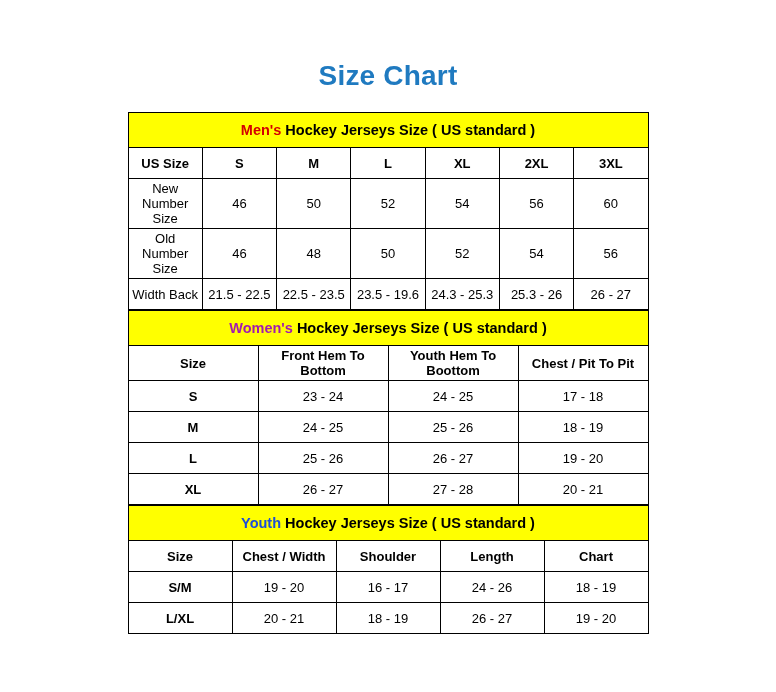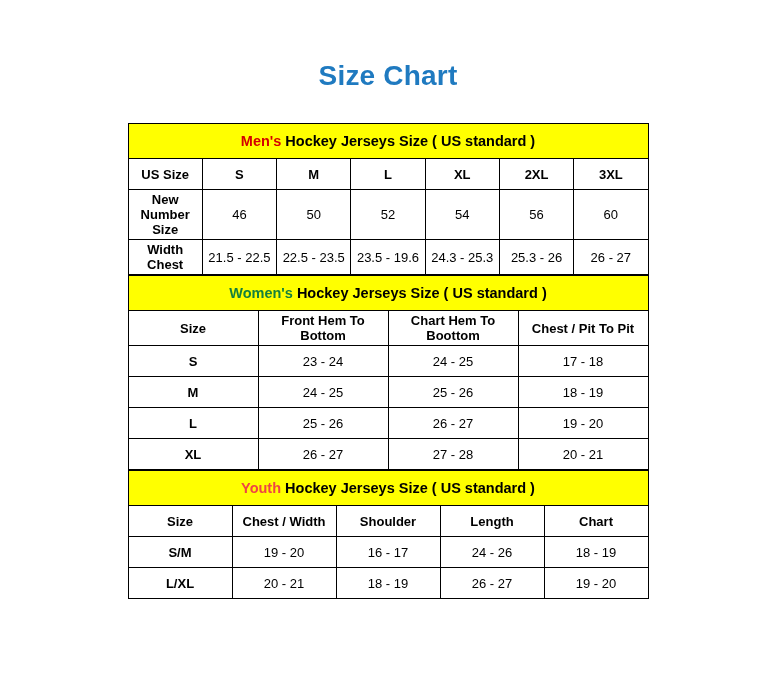--- a/index.html
+++ b/index.html
@@ -23,21 +23,21 @@
     text-align: center;
     color: #1f7ac0;
     font-size: 28px;
     font-weight: bold;
     padding-top: 60px;
     padding-bottom: 20px;
     letter-spacing: 0.2px;
   }
   .tables-wrap {
     width: 521px;
-    margin: 11px auto;
+    margin: 0 auto;
   }
   table {
     width: 100%;
     border-collapse: collapse;
     table-layout: fixed;
   }
   td, th {
     border: 1px solid #000000;
     text-align: center;
     vertical-align: middle;
@@ -47,27 +47,27 @@
     padding: 2px 2px;
     background: #ffffff;
   }
   .section-banner {
     background: #ffff00 !important;
     font-size: 14.5px;
     font-weight: bold;
     height: 30px;
   }
   .section-banner .accent-men { color: #d40000; }
-  .section-banner .accent-women { color: #15803d; }
-  .section-banner .accent-youth { color: #ef4444; }
+  .section-banner .accent-women { color: #a21caf; }
+  .section-banner .accent-youth { color: #1d4ed8; }
   .hdr {
     font-weight: bold;
   }
   .rowlabel {
-    font-weight: bold;
+    font-weight: normal;
   }
   .wlabel {
     font-weight: bold;
   }
 </style>
 </head>
 <body>
 
 <div class="page">
 
@@ -92,40 +92,49 @@
       <tr>
         <td class="rowlabel">New Number Size</td>
         <td>46</td>
         <td>50</td>
         <td>52</td>
         <td>54</td>
         <td>56</td>
         <td>60</td>
       </tr>
       <tr>
-        <td class="rowlabel">Width Chest</td>
+        <td class="rowlabel">Old Number Size</td>
+        <td>46</td>
+        <td>48</td>
+        <td>50</td>
+        <td>52</td>
+        <td>54</td>
+        <td>56</td>
+      </tr>
+      <tr>
+        <td class="rowlabel">Width Back</td>
         <td>21.5 - 22.5</td>
         <td>22.5 - 23.5</td>
         <td>23.5 - 19.6</td>
         <td>24.3 - 25.3</td>
         <td>25.3 - 26</td>
         <td>26 - 27</td>
       </tr>
     </tbody>
       </table>
 
     <table>
       <tbody>
           <tr>
         <td class="section-banner" colspan="4"><span class="accent-women">Women's</span><span> Hockey Jerseys Size ( US standard )</span></td>
       </tr>
       <tr>
         <td class="hdr" style="width:22%">Size</td>
         <td class="hdr" style="width:26%">Front Hem To Bottom</td>
-        <td class="hdr" style="width:26%">Chart Hem To Boottom</td>
+        <td class="hdr" style="width:26%">Youth Hem To Boottom</td>
         <td class="hdr" style="width:26%">Chest / Pit To Pit</td>
       </tr>
       <tr>
         <td class="wlabel">S</td>
         <td>23 - 24</td>
         <td>24 - 25</td>
         <td>17 - 18</td>
       </tr>
       <tr>
         <td class="wlabel">M</td>

